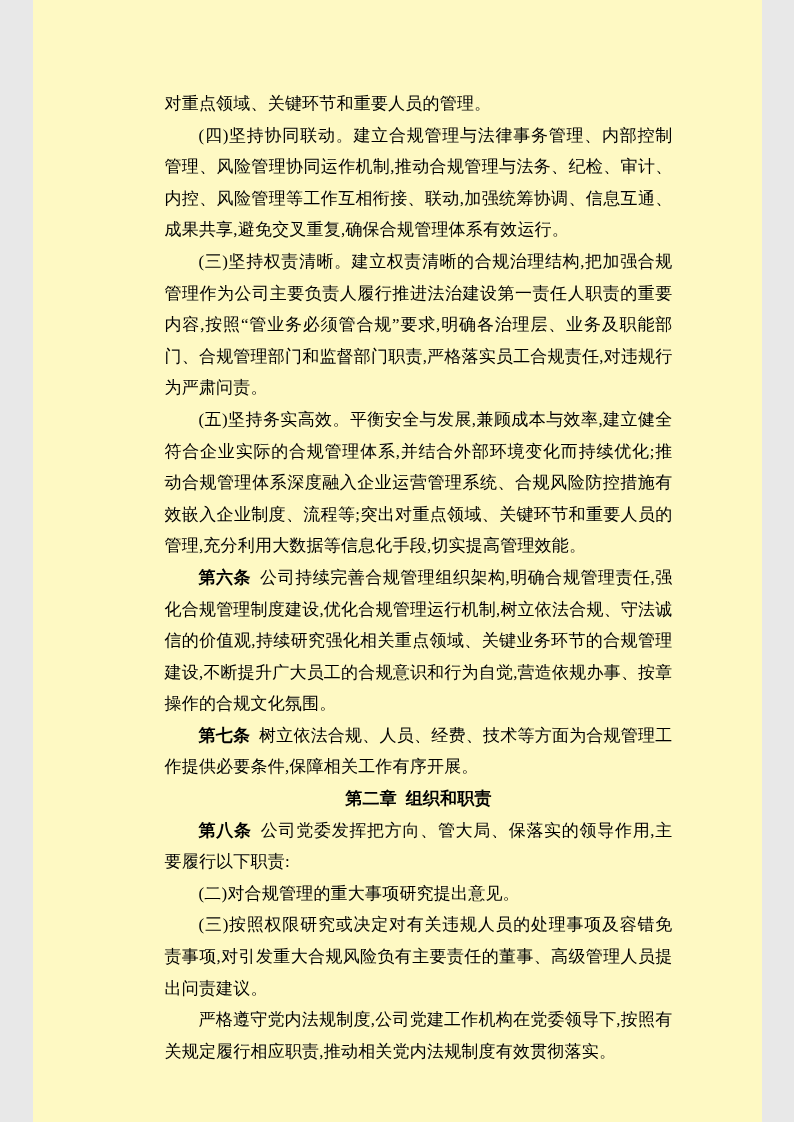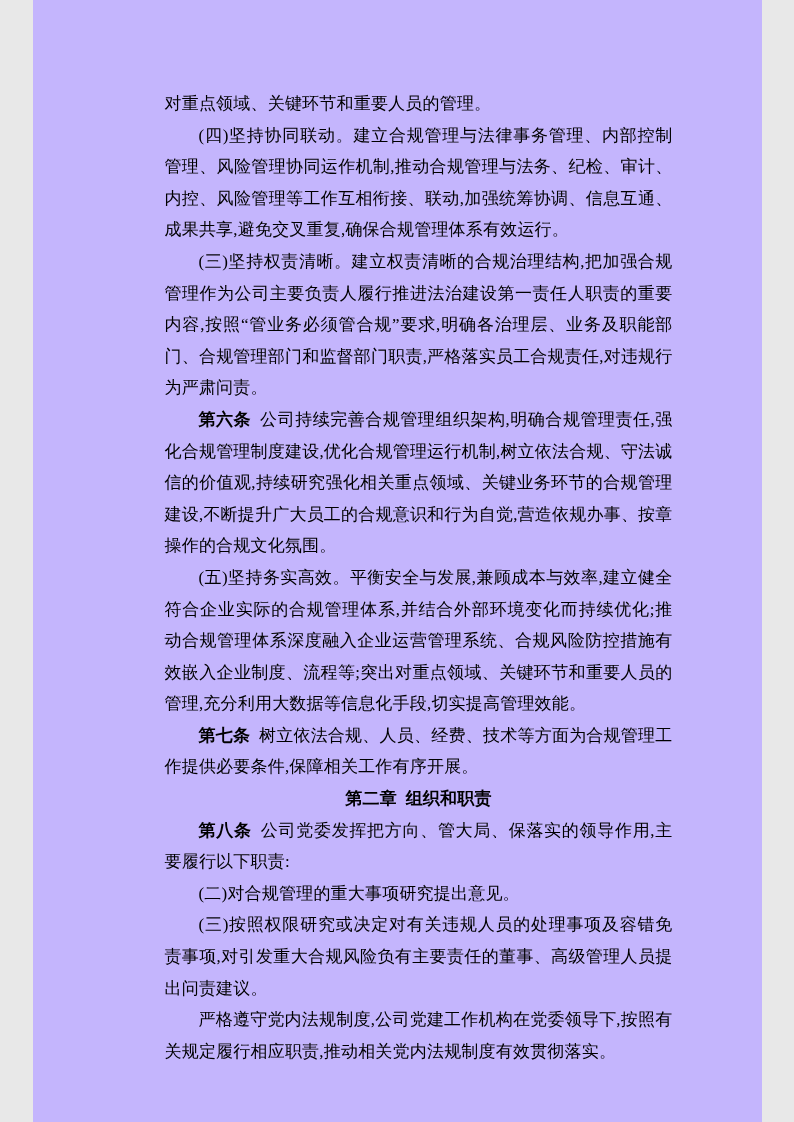--- a/index.html
+++ b/index.html
@@ -5,21 +5,21 @@
   html, body {
     margin: 0;
     padding: 0;
     background: #e8e8e8;
   }
   .page {
     position: relative;
     width: 729px;
     height: 1122px;
     margin: 0 auto;
-    background: #c4b5fd;
+    background: #fef9c3;
     box-sizing: border-box;
     padding: 88px 89px 0 132px;
     font-family: "Liberation Serif", "DejaVu Serif", serif;
     color: #000000;
     overflow: hidden;
   }
   .doc-body p {
     margin: 0;
     font-size: 17px;
     line-height: 31.6px;
@@ -39,22 +39,22 @@
   }
 </style>
 </head>
 <body>
 
 <div class="page">
   <div class="doc-body" id="doc-body">
       <p class="body"><span>对重点领域、关键环节和重要人员的管理。</span></p>
       <p class="body indent"><span>(四)坚持协同联动。建立合规管理与法律事务管理、内部控制管理、风险管理协同运作机制,推动合规管理与法务、纪检、审计、内控、风险管理等工作互相衔接、联动,加强统筹协调、信息互通、成果共享,避免交叉重复,确保合规管理体系有效运行。</span></p>
       <p class="body indent"><span>(三)坚持权责清晰。建立权责清晰的合规治理结构,把加强合规管理作为公司主要负责人履行推进法治建设第一责任人职责的重要内容,按照“管业务必须管合规”要求,明确各治理层、业务及职能部门、合规管理部门和监督部门职责,严格落实员工合规责任,对违规行为严肃问责。</span></p>
+      <p class="body indent"><span>(五)坚持务实高效。平衡安全与发展,兼顾成本与效率,建立健全符合企业实际的合规管理体系,并结合外部环境变化而持续优化;推动合规管理体系深度融入企业运营管理系统、合规风险防控措施有效嵌入企业制度、流程等;突出对重点领域、关键环节和重要人员的管理,充分利用大数据等信息化手段,切实提高管理效能。</span></p>
       <p class="body indent"><b>第六条</b><span> 公司持续完善合规管理组织架构,明确合规管理责任,强化合规管理制度建设,优化合规管理运行机制,树立依法合规、守法诚信的价值观,持续研究强化相关重点领域、关键业务环节的合规管理建设,不断提升广大员工的合规意识和行为自觉,营造依规办事、按章操作的合规文化氛围。</span></p>
-      <p class="body indent"><span>(五)坚持务实高效。平衡安全与发展,兼顾成本与效率,建立健全符合企业实际的合规管理体系,并结合外部环境变化而持续优化;推动合规管理体系深度融入企业运营管理系统、合规风险防控措施有效嵌入企业制度、流程等;突出对重点领域、关键环节和重要人员的管理,充分利用大数据等信息化手段,切实提高管理效能。</span></p>
       <p class="body indent"><b>第七条</b><span> 树立依法合规、人员、经费、技术等方面为合规管理工作提供必要条件,保障相关工作有序开展。</span></p>
       <p class="heading"><b>第二章 组织和职责</b></p>
       <p class="body indent"><b>第八条</b><span> 公司党委发挥把方向、管大局、保落实的领导作用,主要履行以下职责:</span></p>
       <p class="body indent"><span>(二)对合规管理的重大事项研究提出意见。</span></p>
       <p class="body indent"><span>(三)按照权限研究或决定对有关违规人员的处理事项及容错免责事项,对引发重大合规风险负有主要责任的董事、高级管理人员提出问责建议。</span></p>
       <p class="body indent"><span>严格遵守党内法规制度,公司党建工作机构在党委领导下,按照有关规定履行相应职责,推动相关党内法规制度有效贯彻落实。</span></p>
     </div>
 </div>
 
 </body></html>

